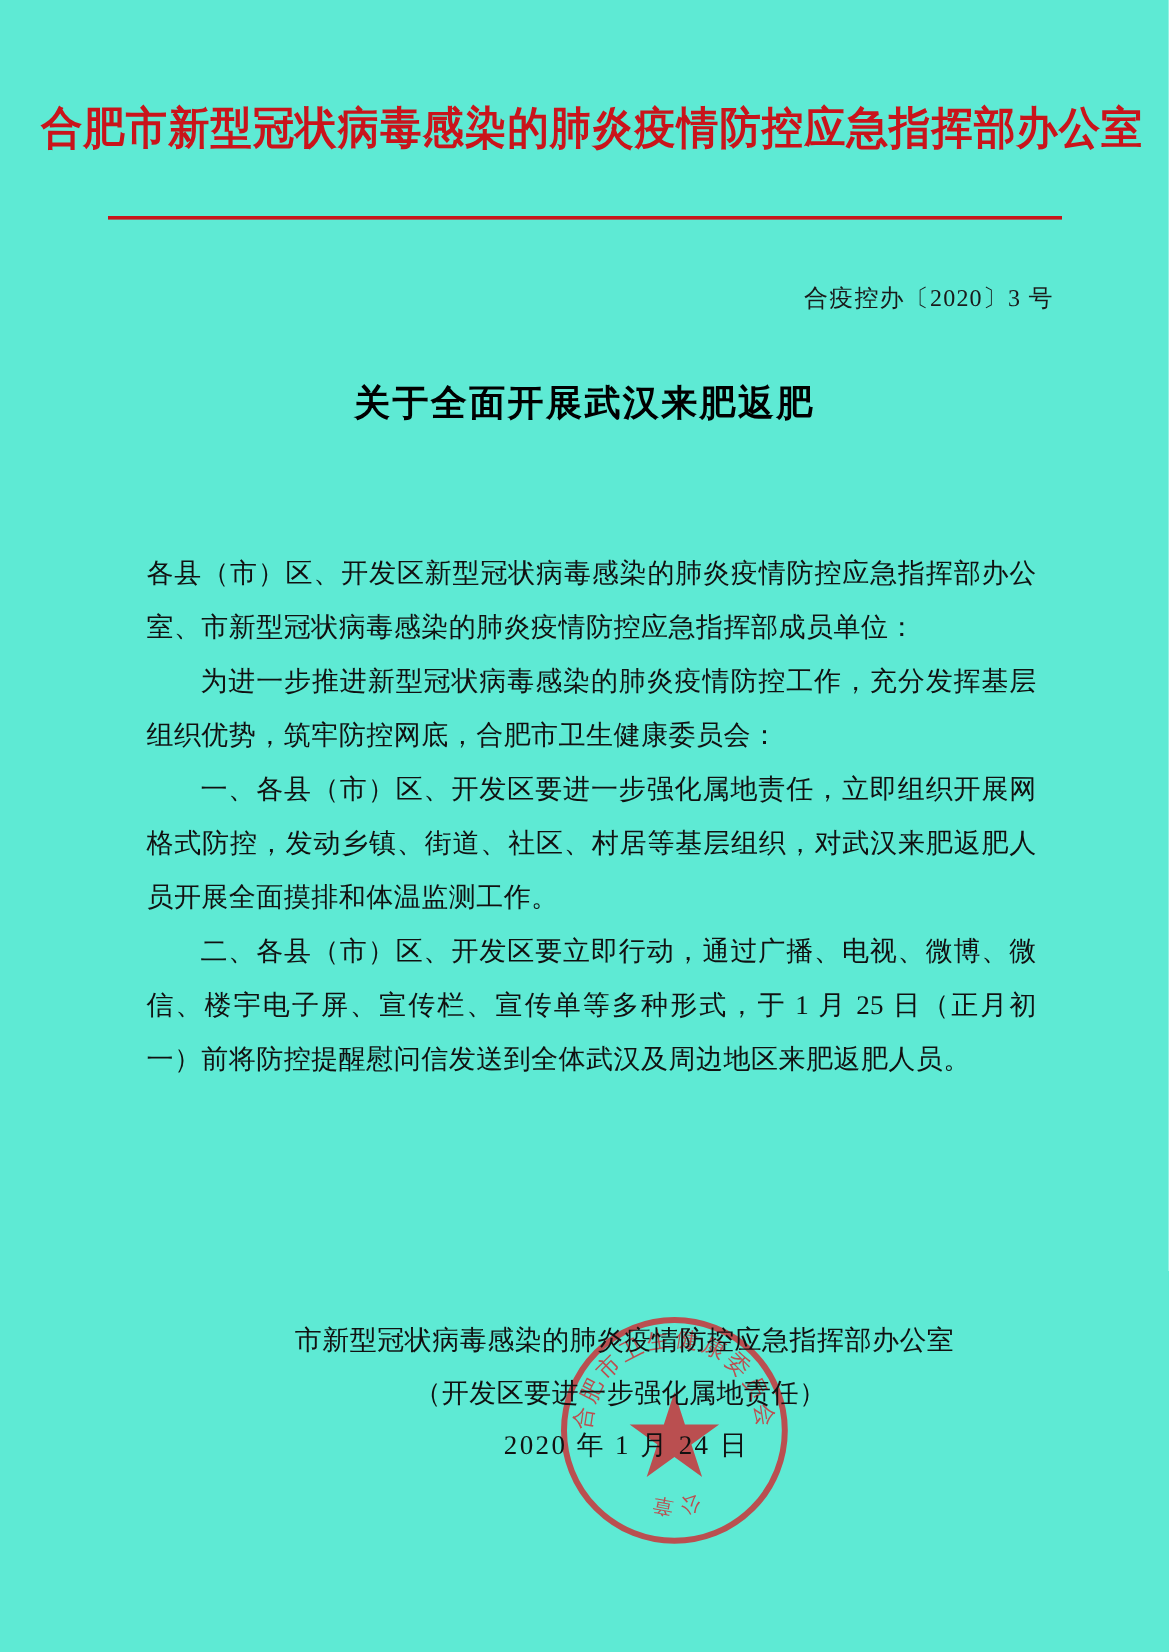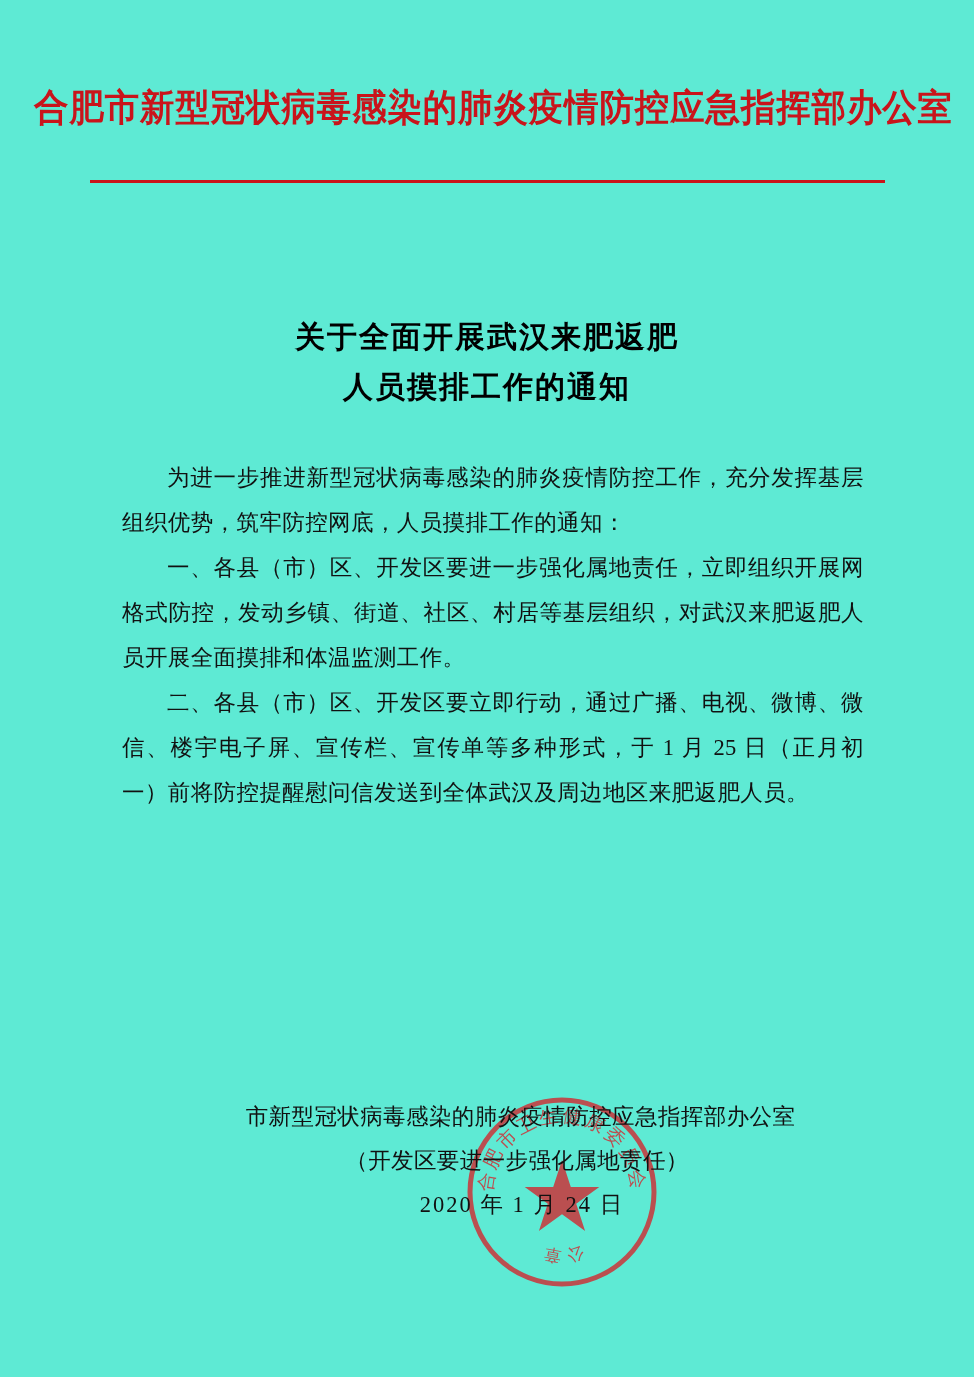--- a/index.html
+++ b/index.html
@@ -118,28 +118,29 @@
 </head>
 <body>
 
 <div class="page">
 
   <div class="letterhead">
     <div class="letterhead-title">合肥市新型冠状病毒感染的肺炎疫情防控应急指挥部办公室</div>
   </div>
   <div class="letterhead-rule"></div>
 
+  <div class="doc-number">合疫控办〔2020〕3 号</div>
 
   <div class="doc-title">
     <div>关于全面开展武汉来肥返肥</div>
-    <div>人员摸排工作的通知</div>
   </div>
 
   <div class="body-text">
-    <p class="indent2">为进一步推进新型冠状病毒感染的肺炎疫情防控工作，充分发挥基层组织优势，筑牢防控网底，人员摸排工作的通知：</p>
+    <p>各县（市）区、开发区新型冠状病毒感染的肺炎疫情防控应急指挥部办公室、市新型冠状病毒感染的肺炎疫情防控应急指挥部成员单位：</p>
+    <p class="indent2">为进一步推进新型冠状病毒感染的肺炎疫情防控工作，充分发挥基层组织优势，筑牢防控网底，合肥市卫生健康委员会：</p>
     <p class="indent2">一、各县（市）区、开发区要进一步强化属地责任，立即组织开展网格式防控，发动乡镇、街道、社区、村居等基层组织，对武汉来肥返肥人员开展全面摸排和体温监测工作。</p>
     <p class="indent2">二、各县（市）区、开发区要立即行动，通过广播、电视、微博、微信、楼宇电子屏、宣传栏、宣传单等多种形式，于 1 月 25 日（正月初一）前将防控提醒慰问信发送到全体武汉及周边地区来肥返肥人员。</p>
   </div>
 
   <div class="seal">
     <svg width="200" height="200" viewBox="0 0 200 200" xmlns="http://www.w3.org/2000/svg">
       <circle cx="100" cy="100" r="92" fill="none" stroke="#d5242c" stroke-width="5"></circle>
       <path id="sealTop" d="M 100,100 m -70,0 a 70,70 0 1,1 140,0" fill="none"></path>
       <path id="sealBottom" d="M 100,100 m 58,0 a 58,58 0 1,1 -116,0" fill="none"></path>
       <text fill="#d5242c" font-size="19" font-family="'Liberation Serif', serif" letter-spacing="3">

